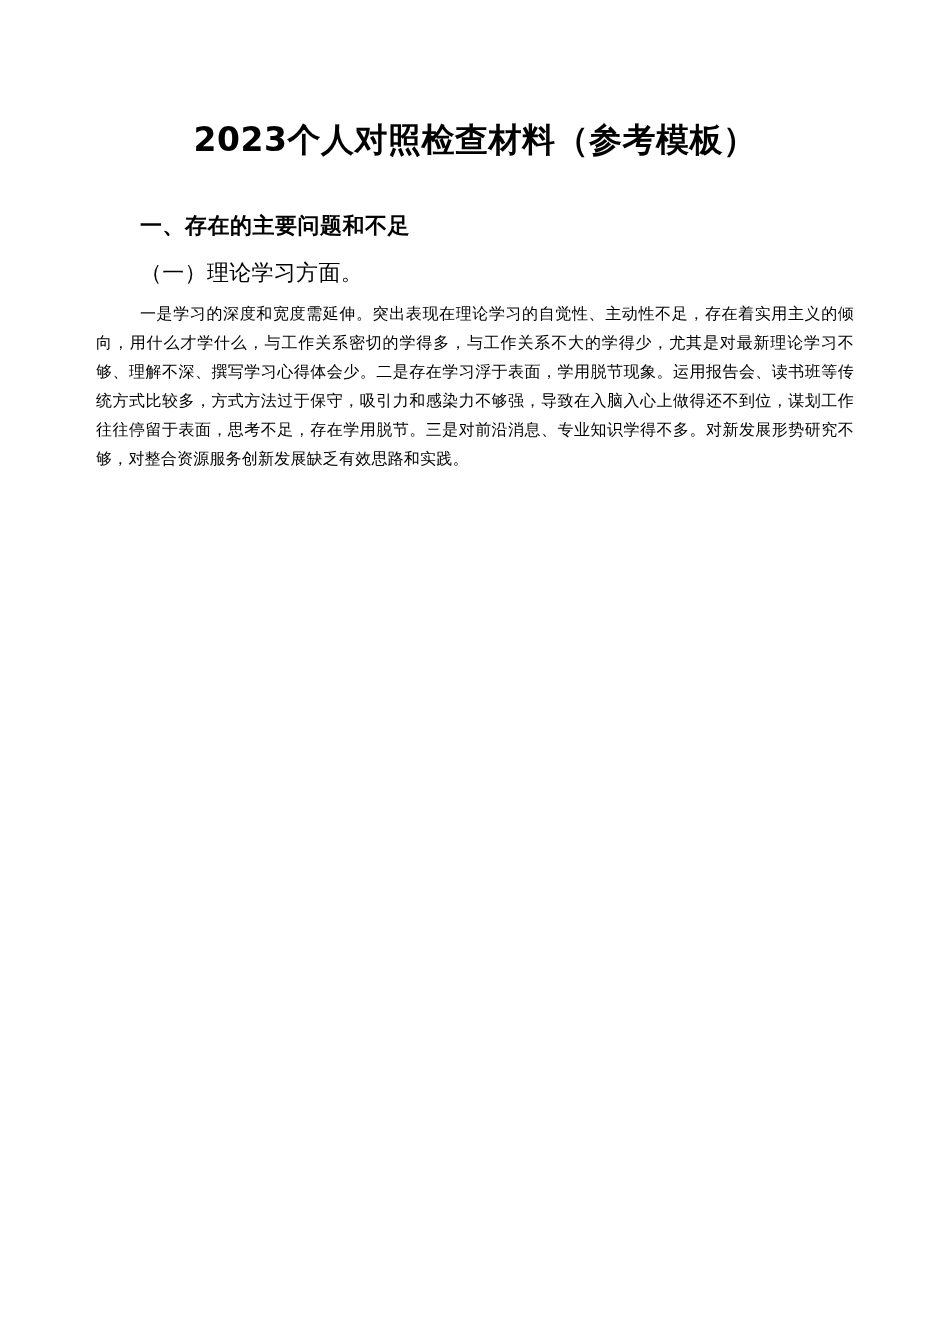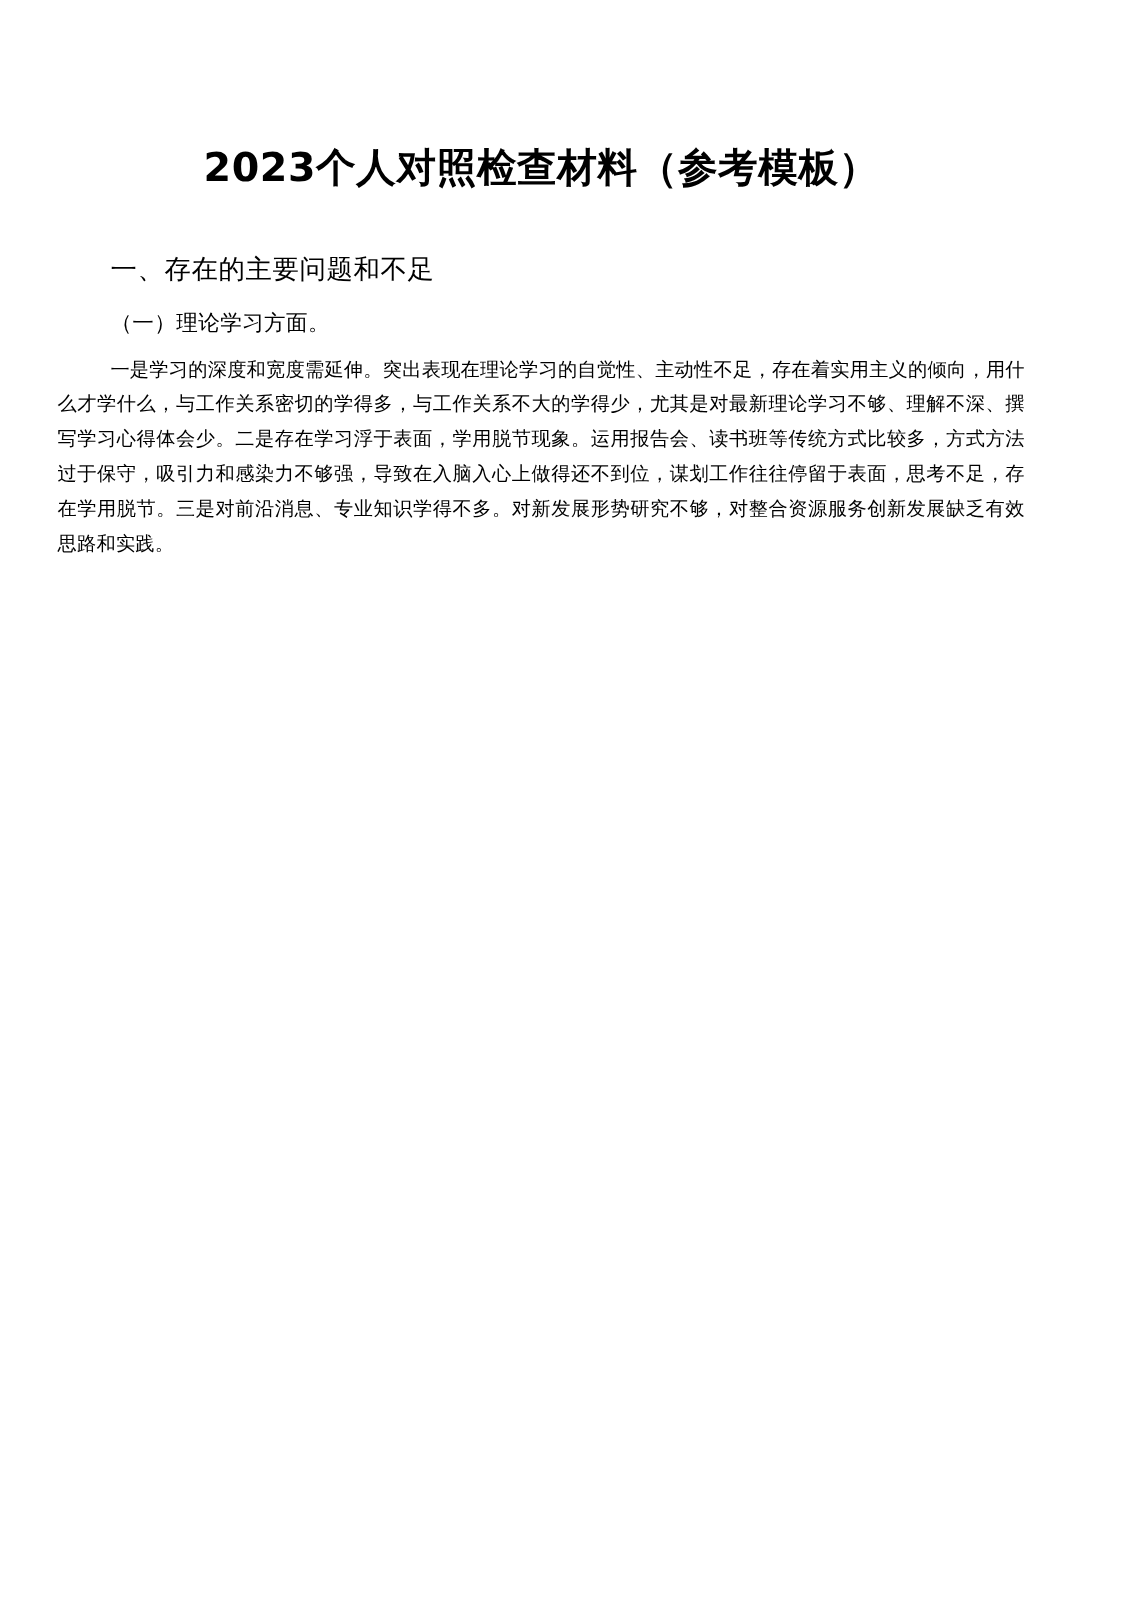--- a/index.html
+++ b/index.html
@@ -11,43 +11,43 @@
     width: 950px;
     height: 1344px;
     overflow: hidden;
     font-family: "DejaVu Serif", "Liberation Serif", serif;
     color: #000000;
   }
   .page {
     box-sizing: border-box;
     width: 950px;
     height: 1344px;
-    padding: 118px 96px 60px 48px;
+    padding: 118px 96px 60px 96px;
     background: #ffffff;
   }
   .doc-title {
     font-family: "DejaVu Sans", "Liberation Sans", sans-serif;
     font-weight: bold;
     font-size: 33px;
     line-height: 1.35;
     text-align: center;
     letter-spacing: 0.5px;
     margin: 0 0 46px 0;
   }
   .heading-1 {
     font-family: "DejaVu Sans", "Liberation Sans", sans-serif;
-    font-weight: normal;
+    font-weight: bold;
     font-size: 22px;
     line-height: 1.5;
     margin: 0 0 14px 0;
     text-indent: 44px;
     letter-spacing: 0.5px;
   }
   .heading-2 {
-    font-size: 18px;
+    font-size: 22px;
     font-weight: normal;
     line-height: 1.5;
     margin: 0 0 10px 0;
     text-indent: 44px;
     letter-spacing: 0.3px;
   }
   .para {
     font-size: 16px;
     line-height: 1.82;
     margin: 0 0 10px 0;

